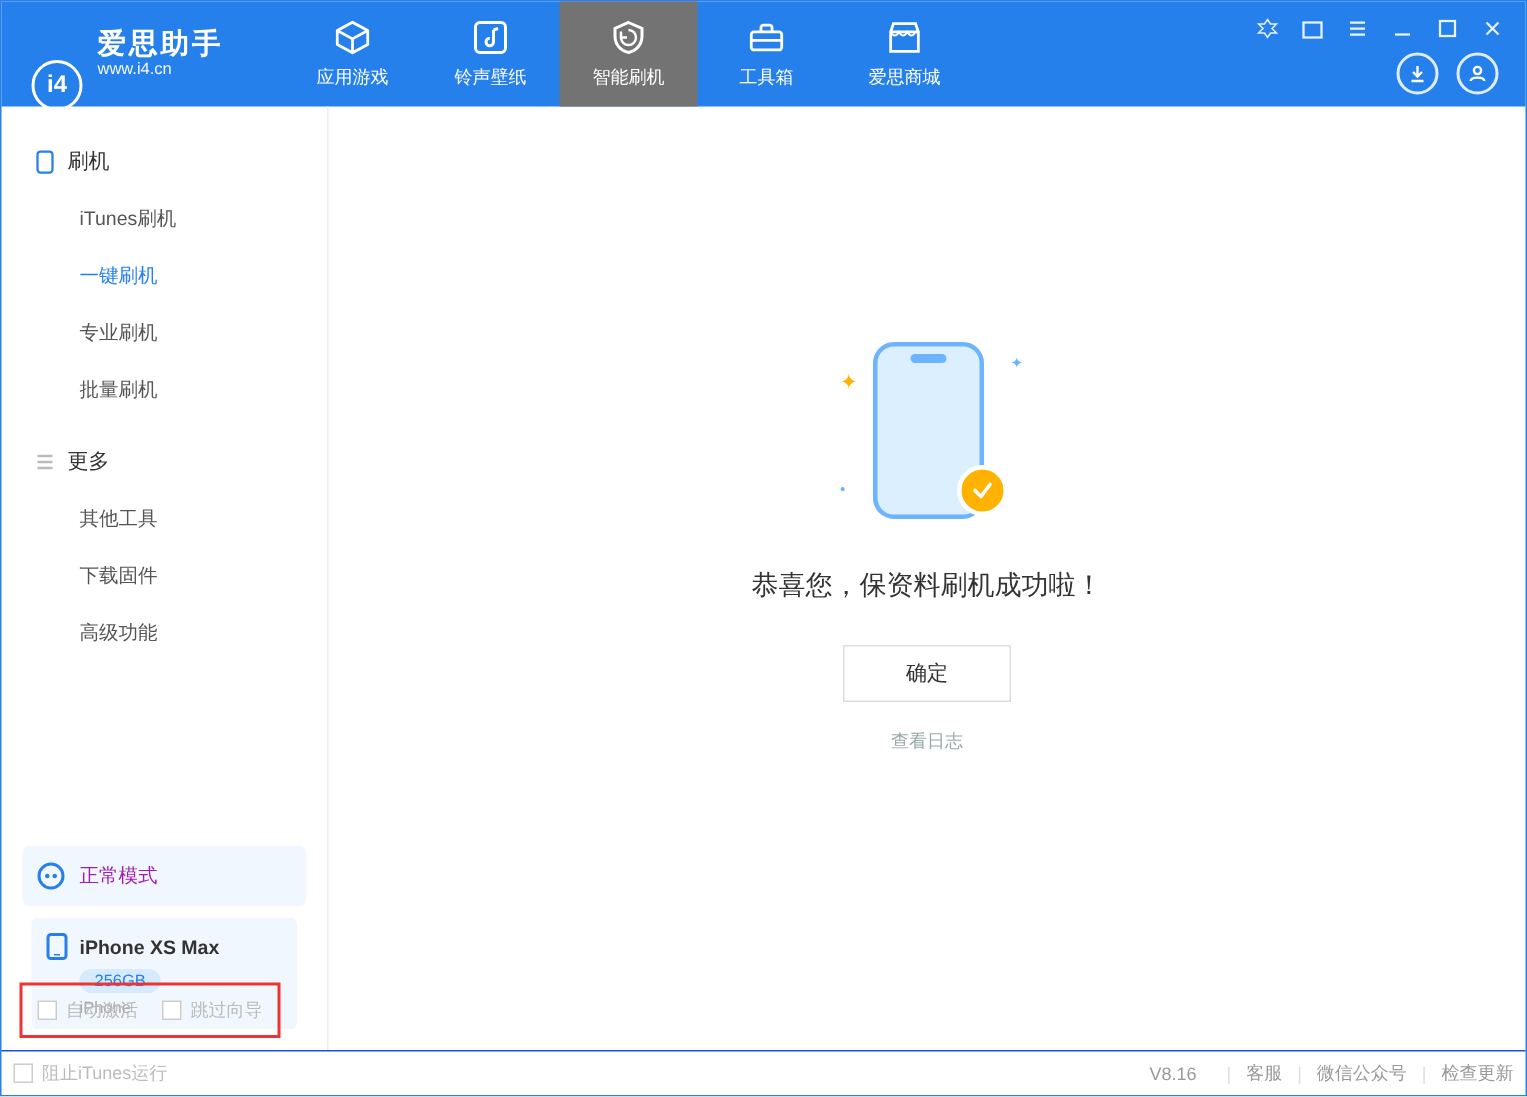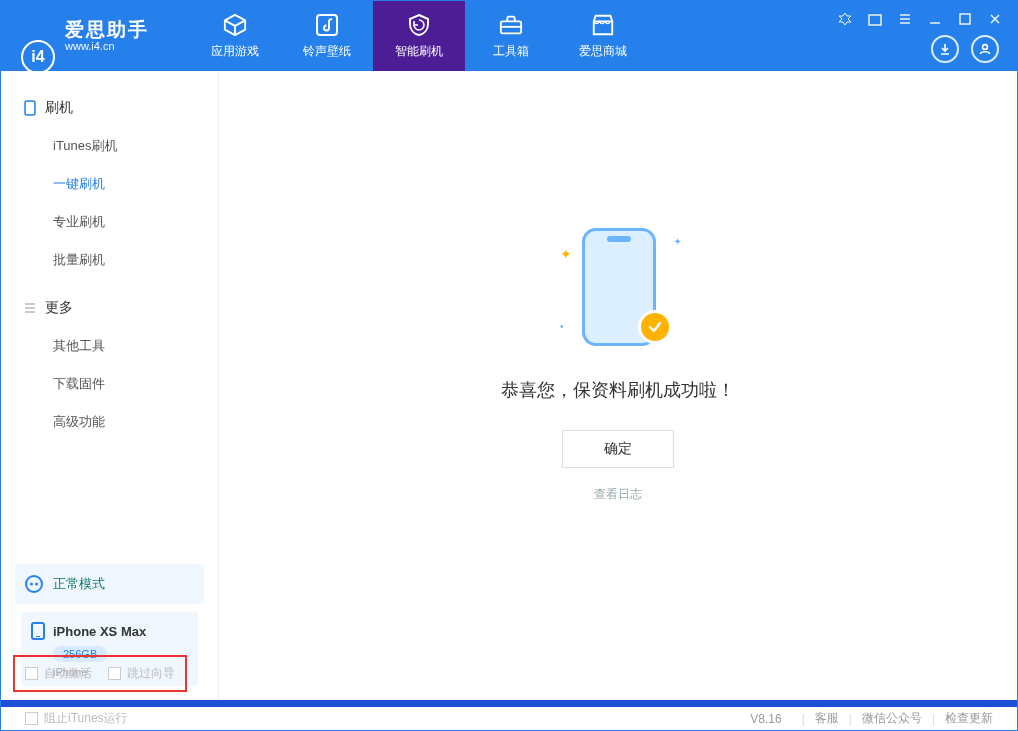--- a/index.html
+++ b/index.html
@@ -6,35 +6,35 @@
 body{background:#fff;display:flex;align-items:center;justify-content:center;height:100vh;}
 .window{width:1018px;height:731px;background:#fff;border:1px solid #2680eb;display:flex;flex-direction:column;position:relative;}
 .titlebar{height:70px;background:#2680eb;display:flex;align-items:center;padding:0 14px 0 20px;color:#fff;}
 .logo{display:flex;align-items:center;gap:10px;margin-right:40px;}
 .logo-badge{width:34px;height:34px;border:2px solid #fff;border-radius:50%;display:flex;align-items:center;justify-content:center;font-weight:bold;font-size:16px;margin-top:42px;}
 .logo-text{display:flex;flex-direction:column;line-height:1.1;}
 .logo-text .t1{font-size:19px;font-weight:bold;letter-spacing:2px;}
 .logo-text .t2{font-size:11px;opacity:.95;}
 .topnav{display:flex;gap:0;align-self:stretch;}
 .topnav-item{width:92px;display:flex;flex-direction:column;align-items:center;justify-content:center;gap:6px;cursor:pointer;font-size:12px;position:relative;}
-.topnav-item.active{background:#4c1d95;}
+.topnav-item.active{background:#737373;}
 .topnav-item .ico{width:24px;height:24px;display:flex;align-items:center;justify-content:center;}
 .win-controls{margin-left:auto;display:flex;align-items:center;gap:14px;align-self:flex-start;margin-top:10px;}
 .win-controls .wc{width:16px;height:16px;cursor:pointer;display:flex;align-items:center;justify-content:center;opacity:.9;}
 .titlebar-right-circles{position:absolute;right:18px;top:34px;display:flex;gap:12px;}
 .circ-btn{width:28px;height:28px;border:2px solid rgba(255,255,255,.85);border-radius:50%;display:flex;align-items:center;justify-content:center;cursor:pointer;}
 .body{flex:1;display:flex;min-height:0;}
 .sidebar{width:218px;border-right:1px solid #eee;display:flex;flex-direction:column;padding-top:18px;}
 .side-section{margin-bottom:10px;}
 .side-head{display:flex;align-items:center;gap:8px;padding:10px 22px;font-size:14px;color:#333;}
 .side-head .hicon{width:14px;height:14px;display:flex;align-items:center;justify-content:center;}
 .side-item{padding:10px 22px 10px 52px;font-size:13px;color:#555;cursor:pointer;}
 .side-item.active{color:#2680eb;}
 .side-spacer{flex:1;}
-.device-status{margin:8px 14px;height:40px;background:#f0f7ff;border-radius:4px;display:flex;align-items:center;gap:10px;padding:0 10px;font-size:13px;color:#0f766e;cursor:pointer;}
+.device-status{margin:8px 14px;height:40px;background:#f0f7ff;border-radius:4px;display:flex;align-items:center;gap:10px;padding:0 10px;font-size:13px;color:#a21caf;cursor:pointer;}
 .device-status .ds-ico{width:18px;height:18px;border:2px solid #2680eb;border-radius:50%;position:relative;}
 .device-status .ds-ico:before,.device-status .ds-ico:after{content:"";position:absolute;background:#2680eb;width:3px;height:3px;border-radius:50%;top:50%;transform:translateY(-50%);} 
 .device-status .ds-ico:before{left:3px;} .device-status .ds-ico:after{right:3px;}
 .device-card{margin:0 20px 14px;background:#f0f7ff;border-radius:4px;padding:10px 10px 8px;cursor:pointer;}
 .device-card .dline1{display:flex;align-items:center;gap:8px;font-size:13px;font-weight:bold;color:#333;}
 .device-card .dpill{display:inline-block;margin-top:6px;margin-left:22px;background:#d6ebff;color:#2680eb;font-size:11px;padding:2px 10px;border-radius:10px;}
 .device-card .dtype{margin-left:22px;font-size:11px;color:#aaa;margin-top:4px;}
 .phone-ico{width:14px;height:18px;border:2px solid #2680eb;border-radius:3px;position:relative;}
 .phone-ico:after{content:"";position:absolute;bottom:1px;left:50%;transform:translateX(-50%);width:4px;height:1px;background:#2680eb;}
 .main{flex:1;position:relative;display:flex;flex-direction:column;align-items:center;justify-content:center;}
@@ -43,21 +43,21 @@
 .phone-shape:before{content:"";position:absolute;top:5px;left:50%;transform:translateX(-50%);width:24px;height:6px;background:#6db4ff;border-radius:3px;}
 .check-badge{position:absolute;right:6px;bottom:4px;width:34px;height:34px;background:#ffb300;border-radius:50%;display:flex;align-items:center;justify-content:center;border:3px solid #fff;}
 .sparkle{position:absolute;color:#ffb300;font-size:14px;}
 .s1{left:2px;top:18px;} .s2{right:-4px;top:8px;color:#6db4ff;font-size:10px;} .s3{left:2px;bottom:16px;color:#6db4ff;font-size:10px;}
 .main-title{font-size:18px;color:#333;margin-bottom:28px;}
 .ok-btn{width:112px;height:38px;border:1px solid #ddd;background:#fff;font-size:14px;color:#333;cursor:pointer;margin-bottom:18px;}
 .log-link{font-size:12px;color:#9aa;cursor:pointer;}
 .bottombox{position:absolute;left:12px;bottom:38px;border:2px solid #e33;padding:8px 10px;display:flex;align-items:flex-end;gap:16px;}
 .chk-row{display:flex;align-items:center;gap:6px;font-size:12px;color:#bbb;cursor:pointer;}
 .chk{width:13px;height:13px;border:1px solid #ccc;background:#fff;}
-.statusbar{height:30px;border-top:7px solid #1d4ed8;display:flex;align-items:center;padding:0 24px;font-size:12px;color:#bbb;}
+.statusbar{height:30px;border-top:1px solid #1d4ed8;display:flex;align-items:center;padding:0 8px;font-size:12px;color:#bbb;}
 .statusbar .sb-left{display:flex;align-items:center;gap:6px;cursor:pointer;}
 .statusbar .sb-right{margin-left:auto;display:flex;align-items:center;gap:10px;}
 .statusbar .sb-right .sep{color:#ddd;}
 .statusbar .sb-right span{color:#999;cursor:pointer;}
 .statusbar .ver{color:#2680eb;margin-right:10px;}
 svg{display:block;}
 </style>
 </head>
 <body>
 

